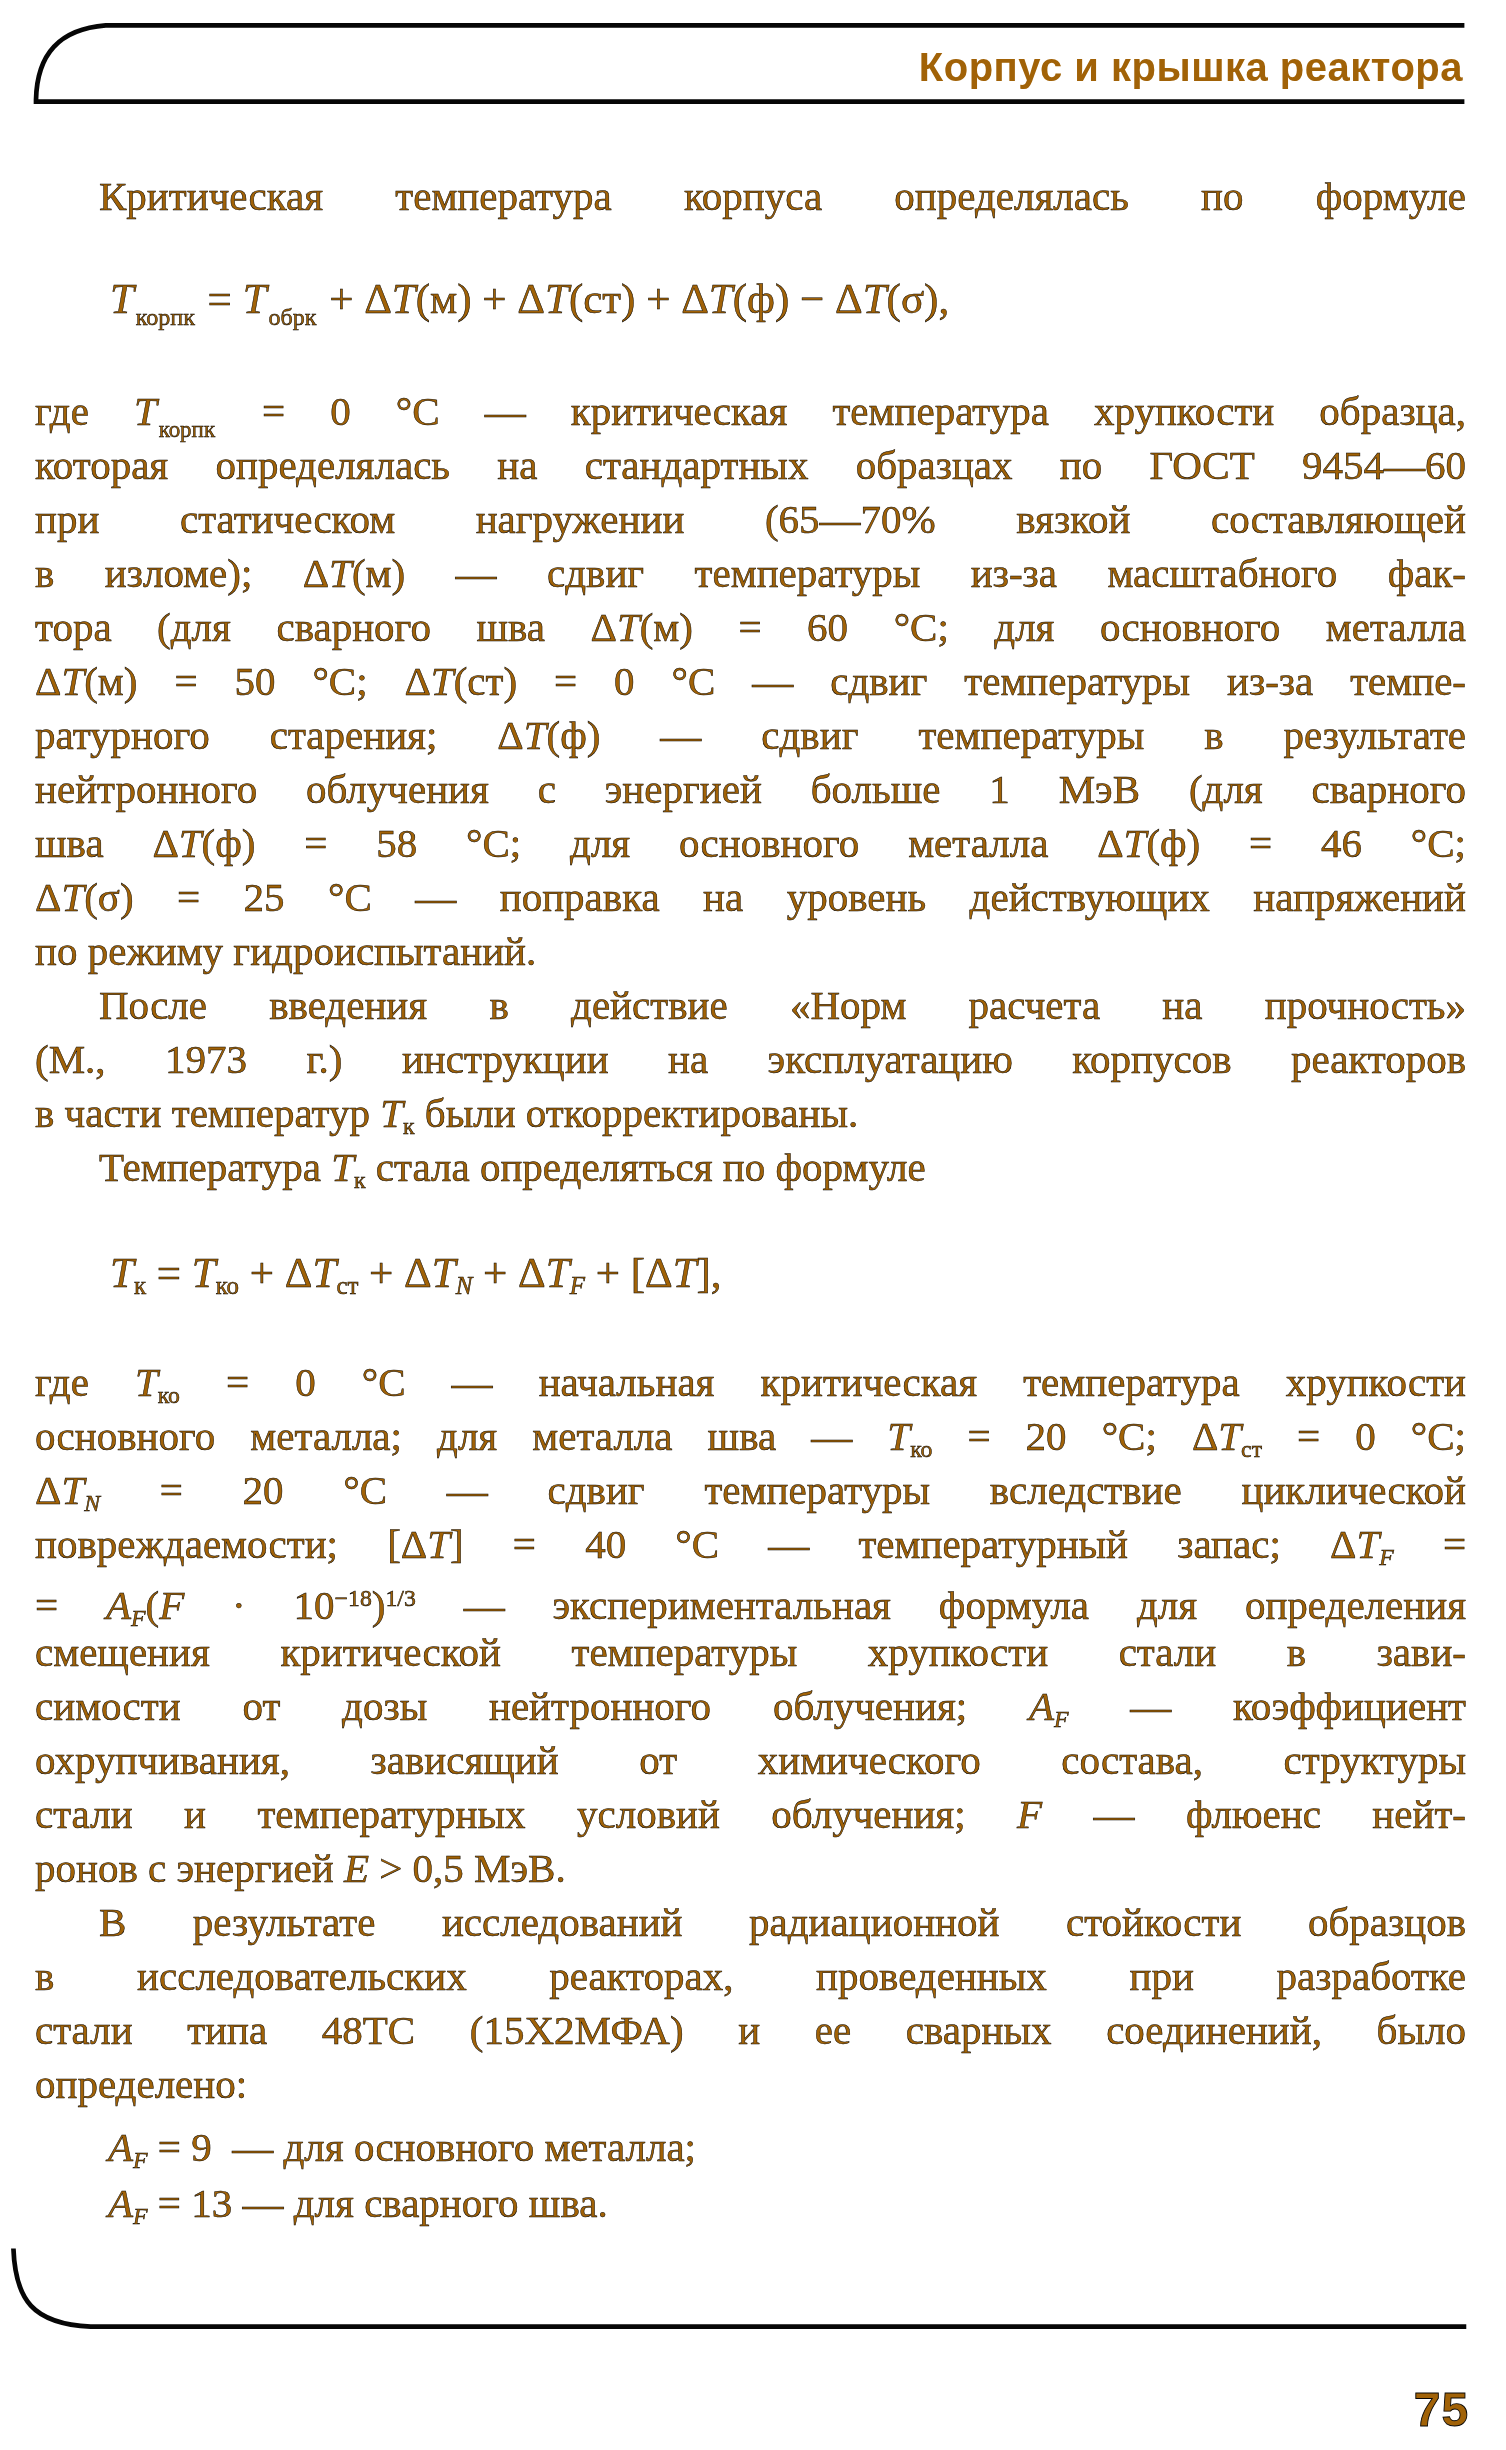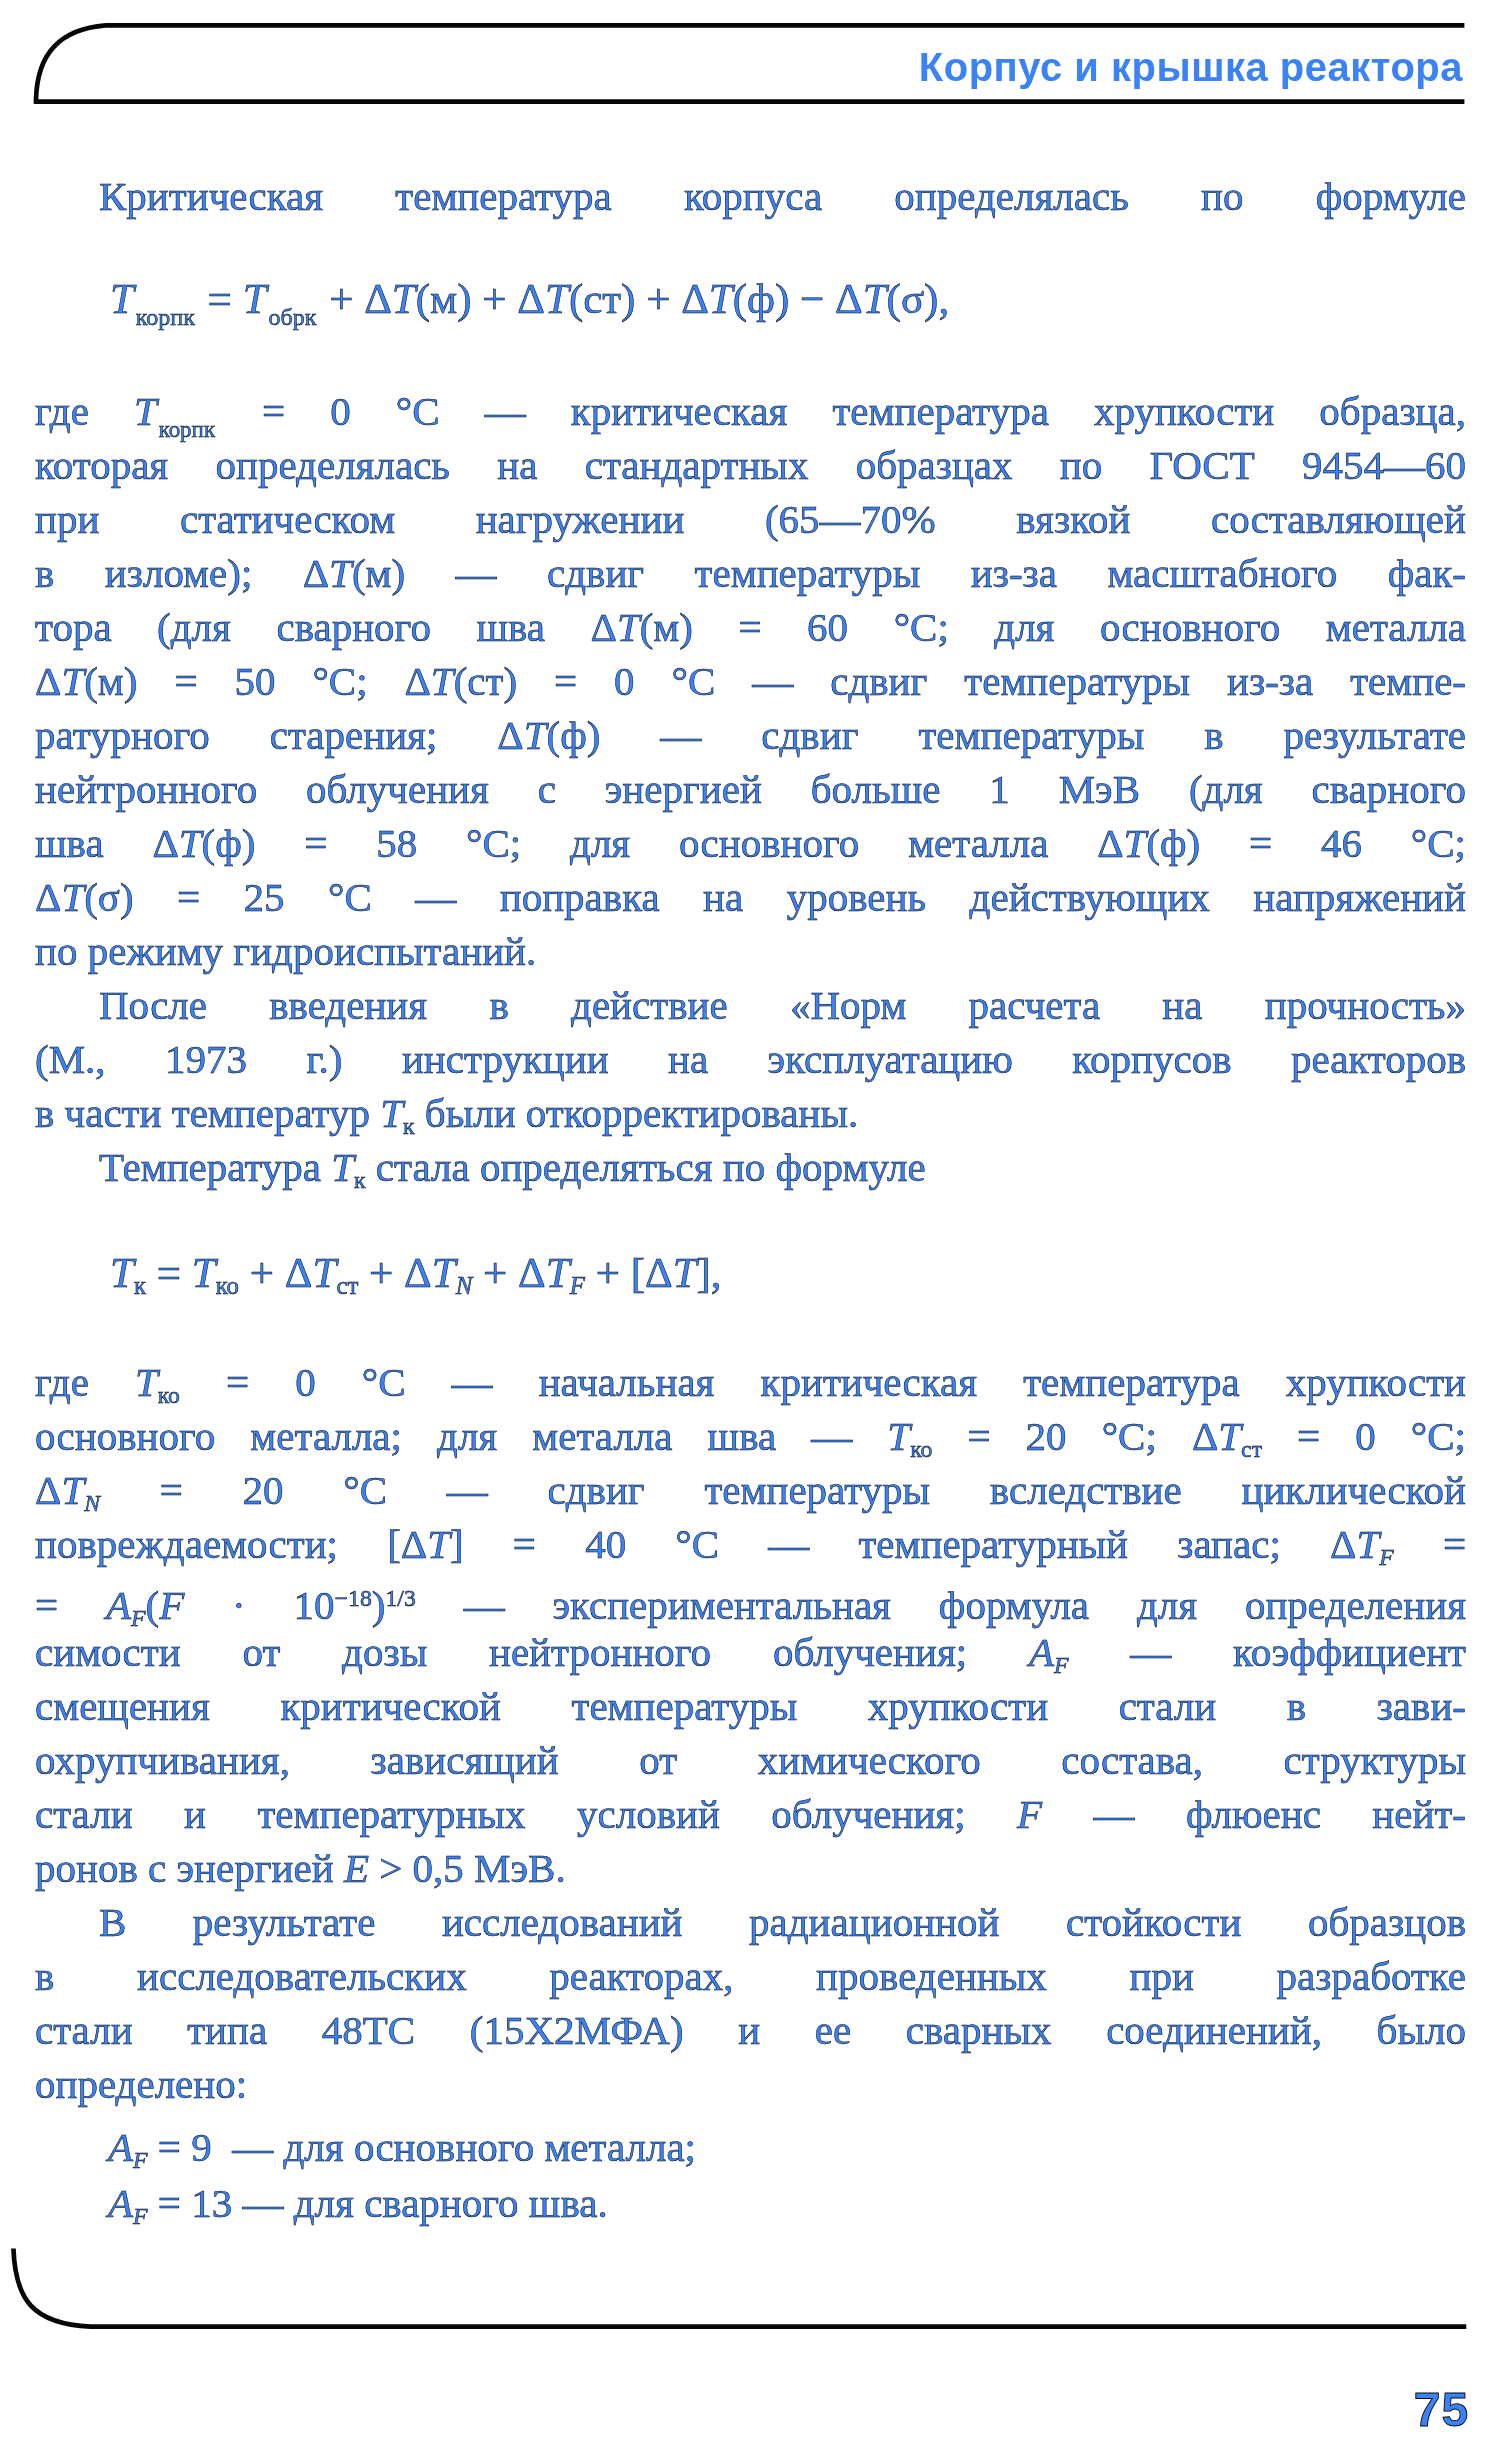--- a/index.html
+++ b/index.html
@@ -1,21 +1,21 @@
 <!DOCTYPE html>
 <html style="font-size:15px"><head>
 <meta charset="utf-8">
 <style>
   html,body{margin:0;padding:0;background:#ffffff;}
   .page{
     position:relative;
     width:1507px;height:2450px;
     background:#ffffff;
     overflow:hidden;
-    color:#3b82f6;
+    color:#a16207;
     font-family:"Liberation Serif","DejaVu Serif",serif;
   }
   .rule-svg{position:absolute;left:0;top:0;width:1507px;height:2450px;pointer-events:none;}
   .header-title{
     position:absolute;top:46px;right:44px;height:43px;line-height:43px;
     font-family:"Liberation Sans","DejaVu Sans",sans-serif;
     font-size:40px;font-weight:700;letter-spacing:0.5px;
   }
   .page-number{
     position:absolute;right:38px;bottom:13px;
@@ -106,22 +106,22 @@
       </div>
       <div class="formula">
         <div class="formula-inner"><span class="sg-i">T</span><span class="sg-sub">к</span><span class="sg-n"> = </span><span class="sg-i">T</span><span class="sg-sub">ко</span><span class="sg-n"> + Δ</span><span class="sg-i">T</span><span class="sg-sub">ст</span><span class="sg-n"> + Δ</span><span class="sg-i">T</span><span class="sg-isub">N</span><span class="sg-n"> + Δ</span><span class="sg-i">T</span><span class="sg-isub">F</span><span class="sg-n"> + [Δ</span><span class="sg-i">T</span><span class="sg-n">],</span></div>
       </div>
       <div class="para">
         <div class="line just"><span class="sg-n">где </span><span class="sg-i">T</span><span class="sg-sub">ко</span><span class="sg-n"> = 0 °С — начальная критическая температура хрупкости</span></div>
         <div class="line just"><span class="sg-n">основного металла; для металла шва — </span><span class="sg-i">T</span><span class="sg-sub">ко</span><span class="sg-n"> = 20 °С; Δ</span><span class="sg-i">T</span><span class="sg-sub">ст</span><span class="sg-n"> = 0 °С;</span></div>
         <div class="line just"><span class="sg-n">Δ</span><span class="sg-i">T</span><span class="sg-isub">N</span><span class="sg-n"> = 20 °С — сдвиг температуры вследствие циклической</span></div>
         <div class="line just"><span class="sg-n">повреждаемости; [Δ</span><span class="sg-i">T</span><span class="sg-n">] = 40 °С — температурный запас; Δ</span><span class="sg-i">T</span><span class="sg-isub">F</span><span class="sg-n"> =</span></div>
         <div class="line just"><span class="sg-n">= </span><span class="sg-i">A</span><span class="sg-isub">F</span><span class="sg-n">(</span><span class="sg-i">F</span><span class="sg-n"> · 10</span><span class="sg-sup">−18</span><span class="sg-n">)</span><span class="sg-sup">1/3</span><span class="sg-n"> — экспериментальная формула для определения</span></div>
+        <div class="line just"><span class="sg-n">смещения критической температуры хрупкости стали в зави-</span></div>
         <div class="line just"><span class="sg-n">симости от дозы нейтронного облучения; </span><span class="sg-i">A</span><span class="sg-isub">F</span><span class="sg-n"> — коэффициент</span></div>
-        <div class="line just"><span class="sg-n">смещения критической температуры хрупкости стали в зави-</span></div>
         <div class="line just"><span class="sg-n">охрупчивания, зависящий от химического состава, структуры</span></div>
         <div class="line just"><span class="sg-n">стали и температурных условий облучения; </span><span class="sg-i">F</span><span class="sg-n"> — флюенс нейт-</span></div>
         <div class="line nojust"><span class="sg-n">ронов с энергией </span><span class="sg-i">E</span><span class="sg-n"> &gt; 0,5 МэВ.</span></div>
       </div>
       <div class="para">
         <div class="line just ind"><span class="sg-n">В результате исследований радиационной стойкости образцов</span></div>
         <div class="line just"><span class="sg-n">в исследовательских реакторах, проведенных при разработке</span></div>
         <div class="line just"><span class="sg-n">стали типа 48ТС (15Х2МФА) и ее сварных соединений, было</span></div>
         <div class="line nojust"><span class="sg-n">определено:</span></div>
       </div>

